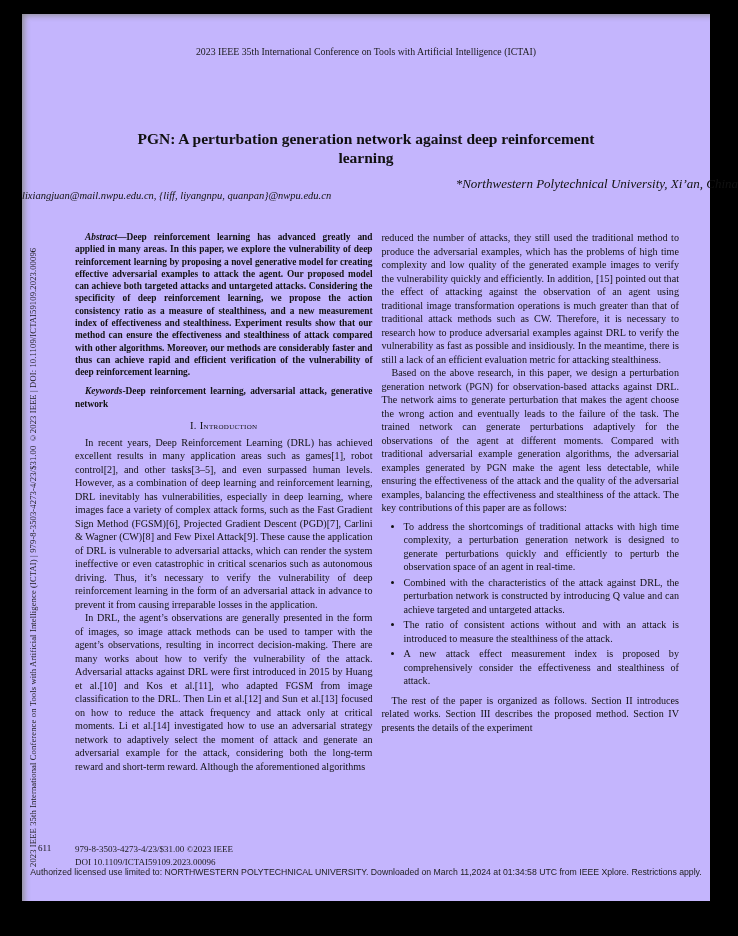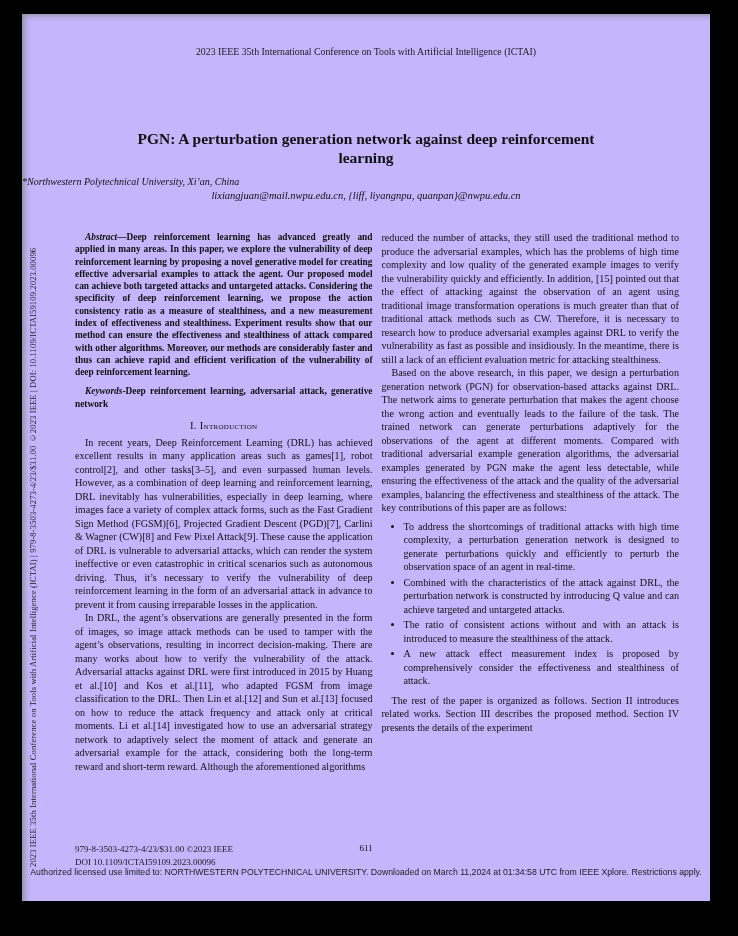--- a/index.html
+++ b/index.html
@@ -21,22 +21,22 @@
     position:absolute;left:6px;top:55px;height:798px;width:14px;
     writing-mode:vertical-rl;transform:rotate(180deg);
     font-size:8.5px;letter-spacing:.15px;white-space:nowrap;
     color:#1a1a1a;
   }
   .paper-title{
     position:absolute;top:99px;left:70px;right:70px;margin:16px;
     text-align:center;font-size:15.5px;font-weight:bold;line-height:1.25;
   }
   .authors{position:absolute;top:147px;left:0;width:100%;text-align:center;font-size:11px;}
-  .affiliation{position:absolute;top:162px;left:0;width:100%;text-align:left;font-size:10px;font-style:italic;}
-  .emails{position:absolute;top:176px;left:0;width:100%;text-align:center;font-size:10.5px;font-style:italic;}
+  .affiliation{position:absolute;top:162px;left:0;width:100%;text-align:right;font-size:13px;font-style:italic;padding-left:28px;}
+  .emails{position:absolute;top:176px;left:0;width:100%;font-size:10.5px;font-style:italic;}
   .columns{
     position:absolute;top:217px;left:53px;right:31px;
     display:flex;gap:9px;
   }
   .col{flex:1;min-width:0;}
   .col p{margin:0;text-align:justify;}
   .abstract,.keywords{
     font-size:9.35px;font-weight:bold;line-height:1.315;text-indent:10px;
   }
   .lead-label{font-style:italic;}
@@ -49,21 +49,21 @@
   .noindent{text-indent:0;}
   .contributions{
     margin:5px 0 0 2px;padding-left:20px;font-size:10.15px;line-height:1.33;
   }
   .contributions li{text-align:justify;margin-bottom:2px;}
   .after-list{margin-top:6px !important;}
   .footer-block{
     position:absolute;left:53px;top:829px;font-size:9px;line-height:1.4;color:#1a1a1a;
   }
   .page-number{
-    position:absolute;top:829px;left:0;width:100%;text-align:center;font-size:9px;
+    position:absolute;top:829px;left:0;width:100%;font-size:9px;padding-left:16px;
   }
   .license{
     position:absolute;top:853px;left:0;width:100%;text-align:center;
     font-family:"Liberation Sans",sans-serif;font-size:8.7px;color:#222;
   }
 </style>
 </head>
 <body>
 
 <div class="page">

